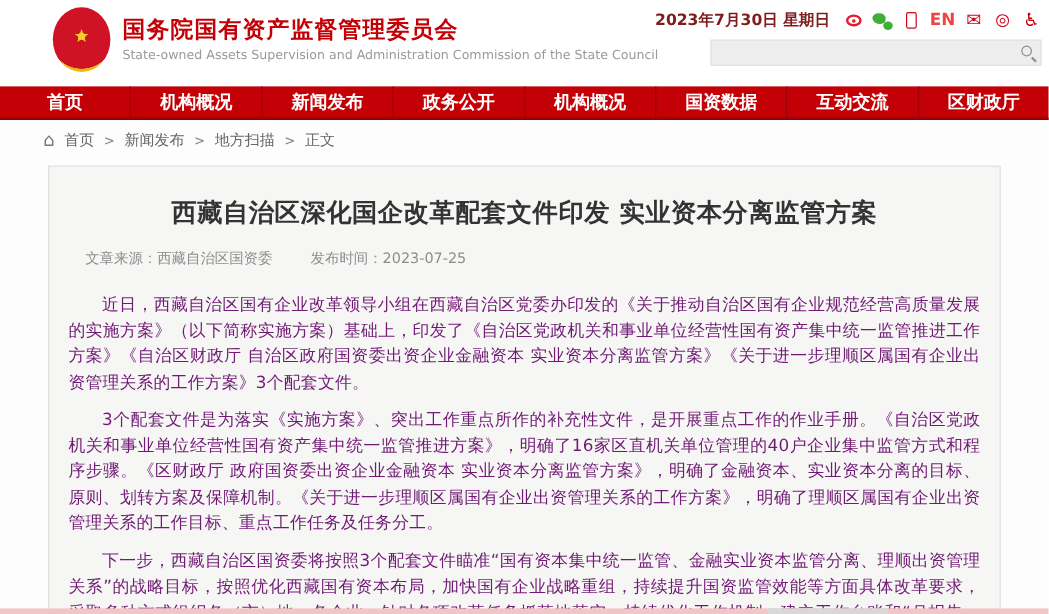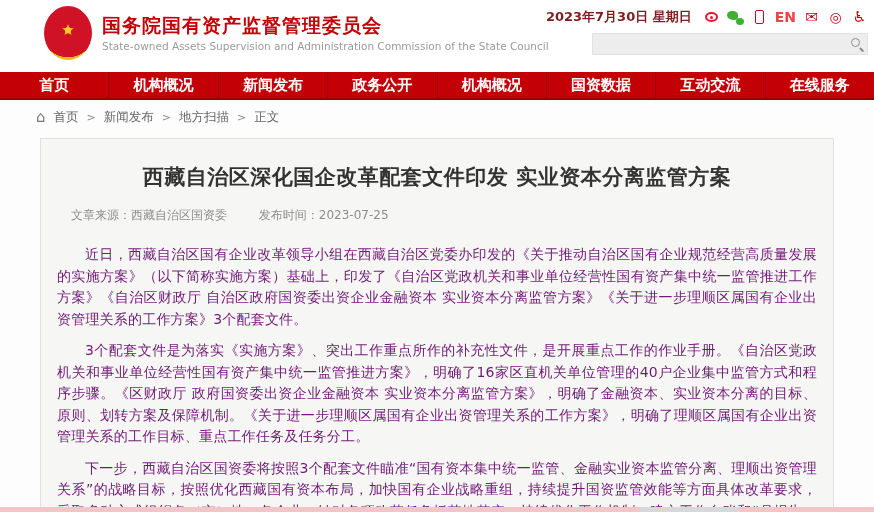--- a/index.html
+++ b/index.html
@@ -106,21 +106,21 @@
   </div>
 
   <div class="nav">
     <a>首页</a>
     <a>机构概况</a>
     <a>新闻发布</a>
     <a>政务公开</a>
     <a>机构概况</a>
     <a>国资数据</a>
     <a>互动交流</a>
-    <a>在线服务</a>
+    <a>区财政厅</a>
   </div>
 
   <div class="crumbs">
     <span class="home">⌂</span>
     <a>首页</a>
     <span class="sep">&gt;</span>
     <a>新闻发布</a>
     <span class="sep">&gt;</span>
     <a>地方扫描</a>
     <span class="sep">&gt;</span>

